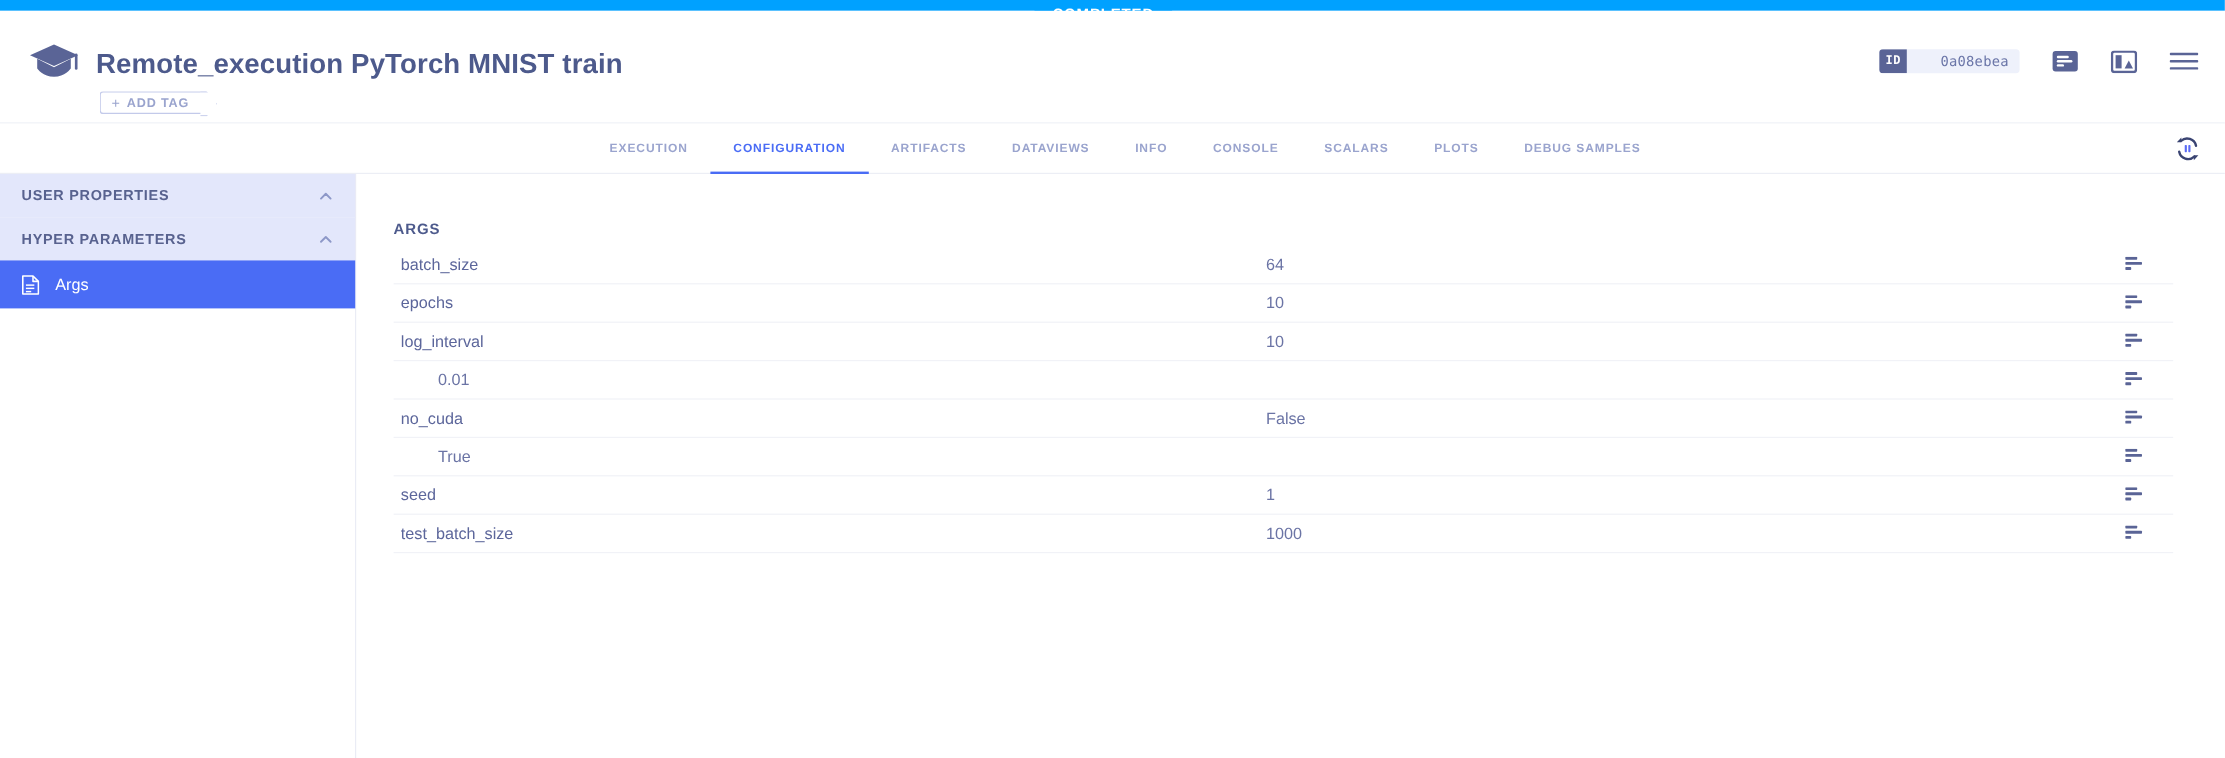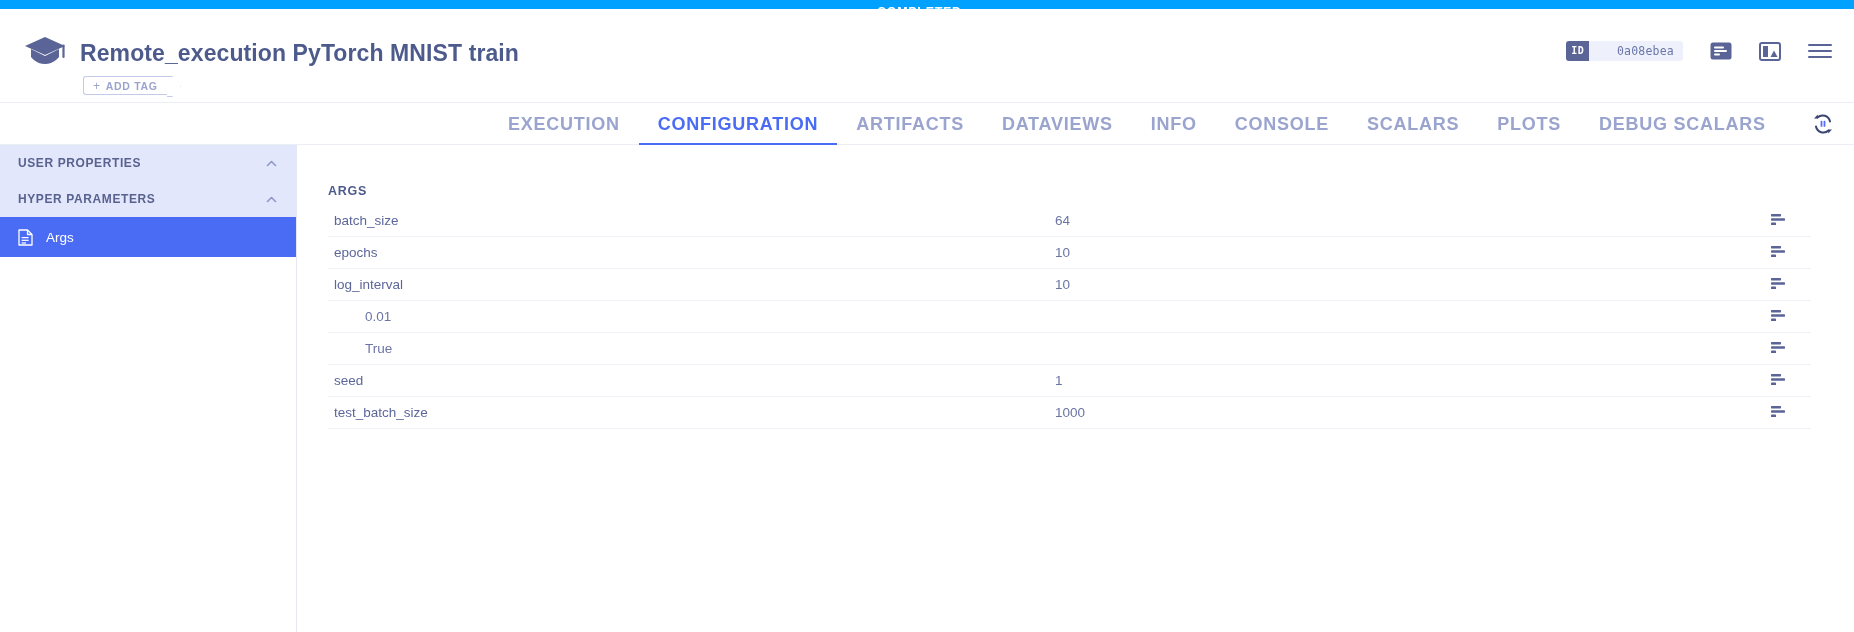--- a/index.html
+++ b/index.html
@@ -139,21 +139,21 @@
     height: 42px;
     display: flex;
     align-items: center;
     gap: 0;
   }
   .tab {
     height: 42px;
     display: flex;
     align-items: center;
     padding: 0 19px;
-    font-size: 18px;
+    font-size: 10px;
     font-weight: bold;
     letter-spacing: 0.75px;
     color: #9aa4ce;
     cursor: pointer;
     position: relative;
   }
   .tab.active { color: #4a6cf5; }
   .tab.active::after {
     content: "";
     position: absolute;
@@ -315,21 +315,21 @@
 <div class="tabbar">
   <div class="tabs">
     <div class="tab">EXECUTION</div>
     <div class="tab active">CONFIGURATION</div>
     <div class="tab">ARTIFACTS</div>
     <div class="tab">DATAVIEWS</div>
     <div class="tab">INFO</div>
     <div class="tab">CONSOLE</div>
     <div class="tab">SCALARS</div>
     <div class="tab">PLOTS</div>
-    <div class="tab">DEBUG SCALARS</div>
+    <div class="tab">DEBUG SAMPLES</div>
   </div>
 
   <svg class="refresh-btn" viewBox="0 0 22 22">
     <path d="M4 13.5 A7.5 7.5 0 0 0 16.5 17.5" fill="none" stroke="#3a4472" stroke-width="2" stroke-linecap="round"></path>
     <path d="M18 8.5 A7.5 7.5 0 0 0 5.5 4.5" fill="none" stroke="#3a4472" stroke-width="2" stroke-linecap="round"></path>
     <path d="M5.8 1.5 L5.8 5.6 L2 5.6 Z" fill="#3a4472"></path>
     <path d="M16.2 20.5 L16.2 16.4 L20 16.4 Z" fill="#3a4472"></path>
     <rect x="8.6" y="7.8" width="1.8" height="6" rx="0.6" fill="#5b6cf5"></rect>
     <rect x="11.6" y="7.8" width="1.8" height="6" rx="0.6" fill="#5b6cf5"></rect>
   </svg>
@@ -411,20 +411,31 @@
       <div class="act">
         <svg width="18" height="13" viewBox="0 0 18 13">
           <rect x="0" y="0" width="10" height="2.4" rx="0.6" fill="#5a6496"></rect>
           <rect x="0" y="4.3" width="14" height="2.4" rx="0.6" fill="#5a6496"></rect>
           <rect x="0" y="8.6" width="5" height="2.4" rx="0.6" fill="#5a6496"></rect>
         </svg>
       </div>
     </div>
 
 
+    <div class="row">
+      <div class="name">no_cuda</div>
+      <div class="value">False</div>
+      <div class="act">
+        <svg width="18" height="13" viewBox="0 0 18 13">
+          <rect x="0" y="0" width="10" height="2.4" rx="0.6" fill="#5a6496"></rect>
+          <rect x="0" y="4.3" width="14" height="2.4" rx="0.6" fill="#5a6496"></rect>
+          <rect x="0" y="8.6" width="5" height="2.4" rx="0.6" fill="#5a6496"></rect>
+        </svg>
+      </div>
+    </div>
 
     <div class="row">
       <div class="value">True</div>
       <div class="act">
         <svg width="18" height="13" viewBox="0 0 18 13">
           <rect x="0" y="0" width="10" height="2.4" rx="0.6" fill="#5a6496"></rect>
           <rect x="0" y="4.3" width="14" height="2.4" rx="0.6" fill="#5a6496"></rect>
           <rect x="0" y="8.6" width="5" height="2.4" rx="0.6" fill="#5a6496"></rect>
         </svg>
       </div>

